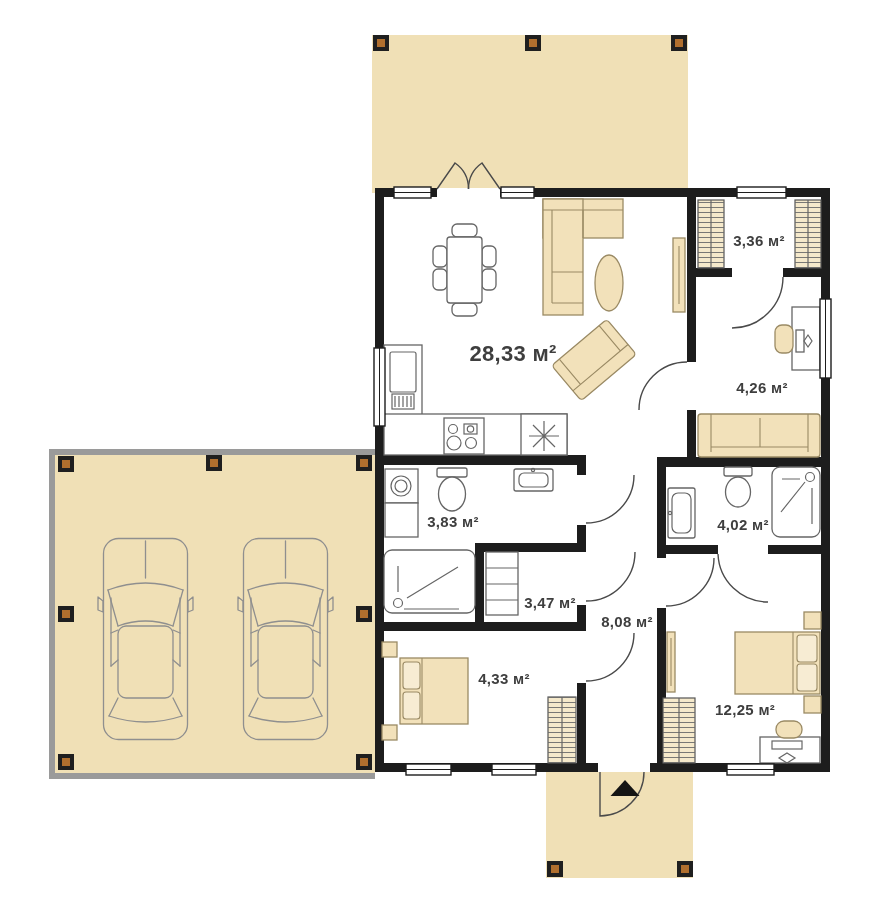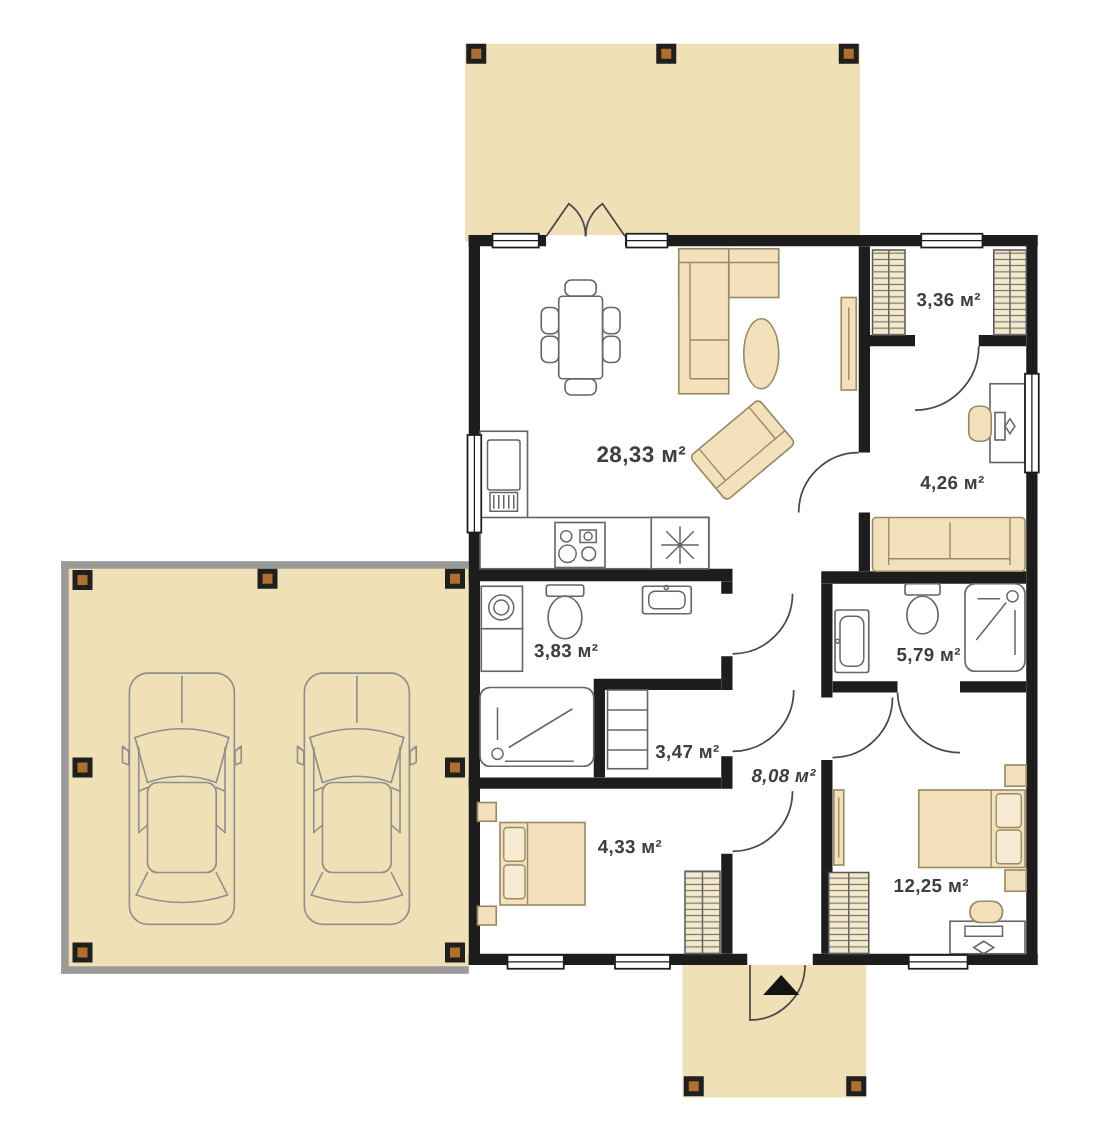--- a/index.html
+++ b/index.html
@@ -4,21 +4,21 @@
 <style>
   html,body{margin:0;padding:0;background:#fff;}
   #plan{position:relative;width:887px;height:900px;background:#fff;overflow:hidden;
         font-family:"Liberation Sans",sans-serif;}
   .deck{position:absolute;background:var(--deck);}
   #carport{border:6px solid var(--carport_border);border-right:none;box-sizing:border-box;}
   .wall{position:absolute;background:var(--wall);}
   .gap{position:absolute;background:#fff;}
   .lbl{position:absolute;transform:translate(-50%,-50%);font-weight:bold;font-size:15px;
        color:var(--label_text);white-space:nowrap;letter-spacing:.3px;}
-  .lbl.big{font-size:18px;margin-top:10px;}
+  .lbl.big{font-size:22px;}
   svg{position:absolute;left:0;top:0;}
   .fw{fill:#fff;stroke:var(--fixture_outline);stroke-width:1.3;}
   .fb{fill:var(--furniture);stroke:var(--furniture_outline);stroke-width:1.3;}
   .fbl{fill:#f7ecd3;stroke:var(--furniture_outline);stroke-width:1.1;}
   .wr{fill:#f5e9cb;stroke:#555;stroke-width:1.2;}
   .sl{stroke:var(--fixture_outline);fill:none;stroke-width:1.2;}
   .slt{stroke:var(--furniture_outline);fill:none;stroke-width:1.1;}
   .door{stroke:#4a4a4a;fill:none;stroke-width:1.4;}
   .winr{fill:#fff;stroke:var(--wall);stroke-width:1.4;}
   .winl{stroke:var(--wall);stroke-width:1;}
@@ -326,18 +326,18 @@
         </g>
     </g>
 
     <path d="M 625 780 L 610.5 796 H 639.5 Z" fill="#141414"></path>
   </svg>
 
   <div class="lbl big" style="left:513px;top:354px;">28,33 м²</div>
   <div class="lbl" style="left:759px;top:240px;">3,36 м²</div>
   <div class="lbl" style="left:762px;top:387px;">4,26 м²</div>
   <div class="lbl" style="left:453px;top:521px;">3,83 м²</div>
-  <div class="lbl" style="left:743px;top:524px;">5,79 м²</div>
+  <div class="lbl" style="left:743px;top:524px;">4,02 м²</div>
   <div class="lbl" style="left:550px;top:602px;">3,47 м²</div>
-  <div class="lbl" style="left:627px;top:621px;font-style:italic;">8,08 м²</div>
+  <div class="lbl" style="left:627px;top:621px;">8,08 м²</div>
   <div class="lbl" style="left:504px;top:678px;">4,33 м²</div>
   <div class="lbl" style="left:745px;top:709px;">12,25 м²</div>
 </div>
 
 </body></html>

